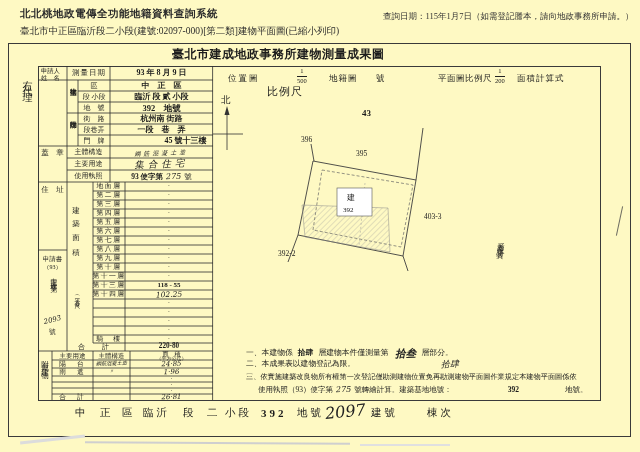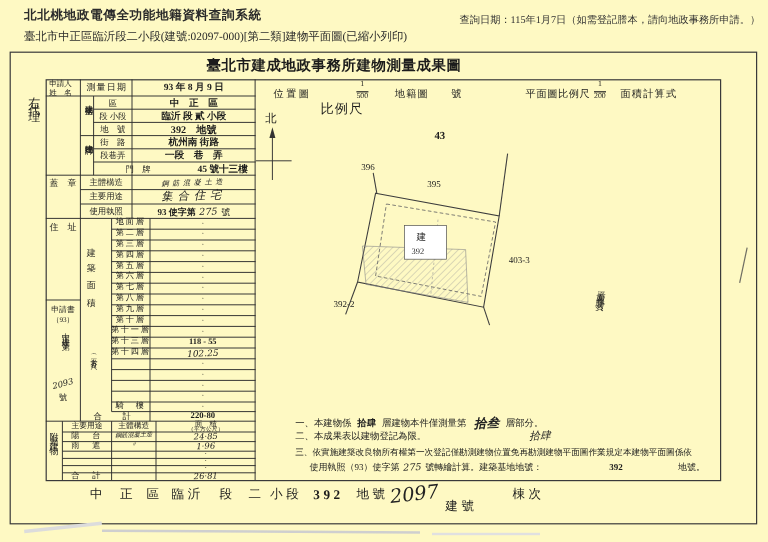--- a/index.html
+++ b/index.html
@@ -96,21 +96,21 @@
     <div class="c" style="left:40px;top:26px;width:32px;height:10px;font-size:7px;">段 小段</div>
     <div class="c b" style="left:72px;top:26px;width:103px;height:10px;font-size:8px;">臨沂 段 貳 小段</div>
     <div class="c" style="left:40px;top:37px;width:32px;height:10px;font-size:7px;">地　號</div>
     <div class="c b" style="left:72px;top:37px;width:103px;height:10px;font-size:8.5px;">392　地號</div>
 
     <div class="v" style="left:31px;top:49px;height:30px;font-size:6.8px;letter-spacing:.5px;">建物門牌</div>
     <div class="c" style="left:40px;top:48px;width:32px;height:10px;font-size:7px;">街　路</div>
     <div class="c b" style="left:72px;top:48px;width:103px;height:10px;font-size:8px;">杭州南 街路</div>
     <div class="c" style="left:40px;top:59px;width:32px;height:10px;font-size:7px;">段巷弄</div>
     <div class="c b" style="left:72px;top:59px;width:103px;height:10px;font-size:8px;">一段　巷　弄</div>
-    <div class="c" style="left:40px;top:70px;width:32px;height:10px;font-size:7px;padding-left:21px;">門　牌</div>
+    <div class="c" style="left:40px;top:70px;width:32px;height:10px;font-size:7px;">門　牌</div>
     <div class="c b" style="left:72px;top:70px;width:103px;height:10px;font-size:8px;margin-left:24px;">45 號十三樓</div>
 
     <div class="c" style="left:0;top:81px;width:29px;height:12px;font-size:7.5px;">蓋　章</div>
     <div class="c" style="left:29px;top:81px;width:43px;height:11px;font-size:7px;">主體構造</div>
     <div class="c hand" style="left:72px;top:81px;width:103px;height:11px;font-size:6px;letter-spacing:3px;">鋼筋混凝土造</div>
     <div class="c" style="left:29px;top:93px;width:43px;height:11px;font-size:7px;">主要用途</div>
     <div class="c hand" style="left:72px;top:92px;width:103px;height:12px;font-size:9.5px;letter-spacing:4px;">集合住宅</div>
     <div class="c" style="left:29px;top:105px;width:43px;height:11px;font-size:7px;">使用執照</div>
     <div class="c" style="left:72px;top:105px;width:103px;height:11px;font-size:7.5px;">
       <span class="b">93 使字第</span>
@@ -257,20 +257,20 @@
       <span class="c" style="left: 100px; top: 407px; height: 12px; font-size: 10.5px; letter-spacing: 3px;">正</span>
       <span class="c" style="left: 122px; top: 407px; height: 12px; font-size: 10.5px; letter-spacing: 3px;">區</span>
       <span class="c" style="left: 143px; top: 407px; height: 12px; font-size: 10.5px; letter-spacing: 3px;">臨沂</span>
       <span class="c" style="left: 183px; top: 407px; height: 12px; font-size: 10.5px; letter-spacing: 3px;">段</span>
       <span class="c" style="left: 207px; top: 407px; height: 12px; font-size: 10.5px; letter-spacing: 3px;">二</span>
       <span class="c" style="left: 225px; top: 407px; height: 12px; font-size: 10.5px; letter-spacing: 3px;">小段</span>
       <span class="c" style="left: 261px; top: 407px; height: 12px; letter-spacing: 3px; font-weight: 700; font-size: 11px;">392</span>
       <span class="c" style="left: 297px; top: 407px; height: 12px; font-size: 10.5px; letter-spacing: 3px;">地號</span>
     </div>
   <div class="c hand" style="left:325px;top:400px;height:24px;font-size:16px;transform:rotate(-6deg);">2097</div>
-  <div class="c" style="left:371px;top:407px;height:12px;font-size:10.5px;letter-spacing:3px;margin-top:10px;">建號</div>
+  <div class="c" style="left:371px;top:407px;height:12px;font-size:10.5px;letter-spacing:3px;">建號</div>
   <div class="c" style="left:427px;top:407px;height:12px;font-size:10.5px;letter-spacing:3px;">棟次</div>
 
   <div class="artifact" style="left:619px;top:206px;width:1.4px;height:30px;background:#4a4a4a;transform:rotate(12deg);opacity:.8;"></div>
   <div class="artifact" style="left:85px;top:442px;width:265px;height:2.2px;background:#cfcfcf;transform:rotate(.3deg);"></div>
   <div class="artifact" style="left:20px;top:438px;width:65px;height:3px;background:#dcdcdc;transform:rotate(-6deg);"></div>
   <div class="artifact" style="left:360px;top:444px;width:90px;height:1.5px;background:#e0e0e0;"></div>
 </div>
 
 </body></html>

